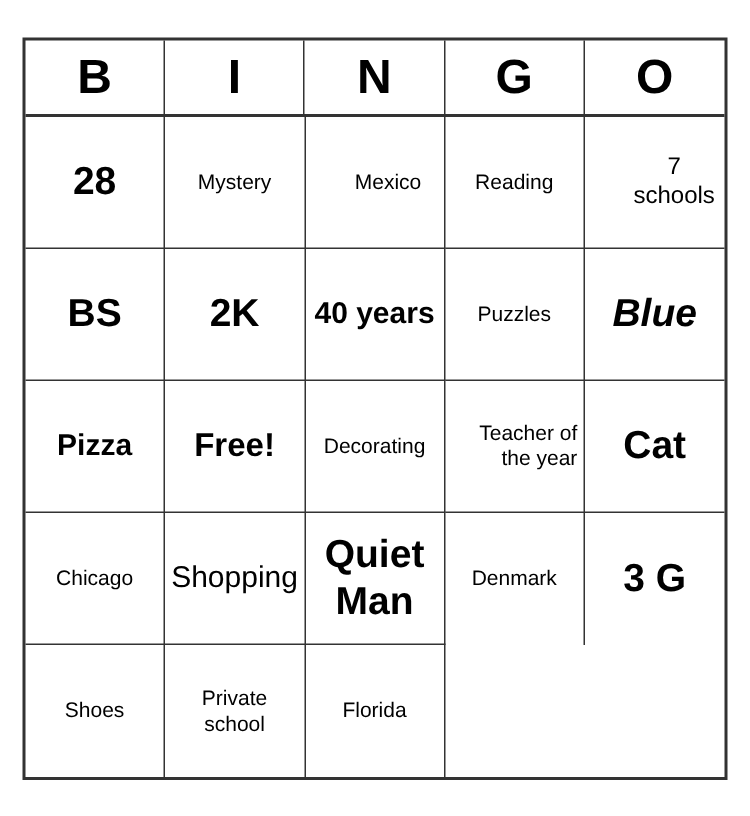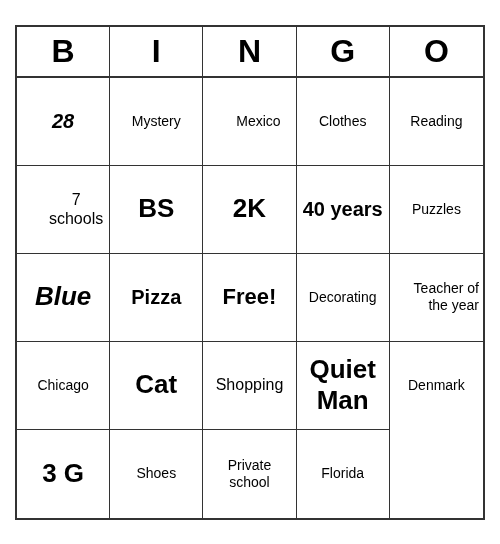--- a/index.html
+++ b/index.html
@@ -61,30 +61,27 @@
 <div class="bingo-card">
   <div class="bingo-header">
   <div class="bingo-header-cell">B</div>
       <div class="bingo-header-cell">I</div>
       <div class="bingo-header-cell">N</div>
       <div class="bingo-header-cell">G</div>
       <div class="bingo-header-cell">O</div>
     </div>
   <div class="bingo-grid">
   <div class="bingo-cell">
-        <span style="font-size: 20px; font-weight: bold; font-style: italic;">28</span>
+        <span style="font-size: 26px; font-weight: bold;">28</span>
       </div>
       <div class="bingo-cell">
         <span style="font-size: 14px;">Mystery</span>
       </div>
       <div class="bingo-cell">
         <span style="font-size: 14px; margin-left: 18px;">Mexico</span>
-      </div>
-      <div class="bingo-cell">
-        <span style="font-size: 14px;">Clothes</span>
       </div>
       <div class="bingo-cell">
         <span style="font-size: 14px; text-align: center;">Reading</span>
       </div>
       <div class="bingo-cell">
         <span style="font-size: 16px; margin-left: 26px;">7 schools</span>
       </div>
       <div class="bingo-cell">
         <span style="font-size: 26px; font-weight: bold;">BS</span>
       </div>
@@ -106,27 +103,27 @@
       <div class="bingo-cell">
         <span style="font-size: 22px; font-weight: bold;">Free!</span>
       </div>
       <div class="bingo-cell">
         <span style="font-size: 14px;">Decorating</span>
       </div>
       <div class="bingo-cell">
         <span style="font-size: 14px; text-align: right;">Teacher of the year</span>
       </div>
       <div class="bingo-cell">
+        <span style="font-size: 26px; font-weight: bold;">Cat</span>
+      </div>
+      <div class="bingo-cell">
         <span style="font-size: 14px;">Chicago</span>
       </div>
       <div class="bingo-cell">
-        <span style="font-size: 26px; font-weight: bold;">Cat</span>
-      </div>
-      <div class="bingo-cell">
-        <span style="font-size: 16px;">Shopping</span>
+        <span style="font-size: 20px;">Shopping</span>
       </div>
       <div class="bingo-cell">
         <span style="font-size: 26px; font-weight: bold;">Quiet Man</span>
       </div>
       <div class="bingo-cell">
         <span style="font-size: 14px;">Denmark</span>
       </div>
       <div class="bingo-cell">
         <span style="font-size: 26px; font-weight: bold;">3 G</span>
       </div>

